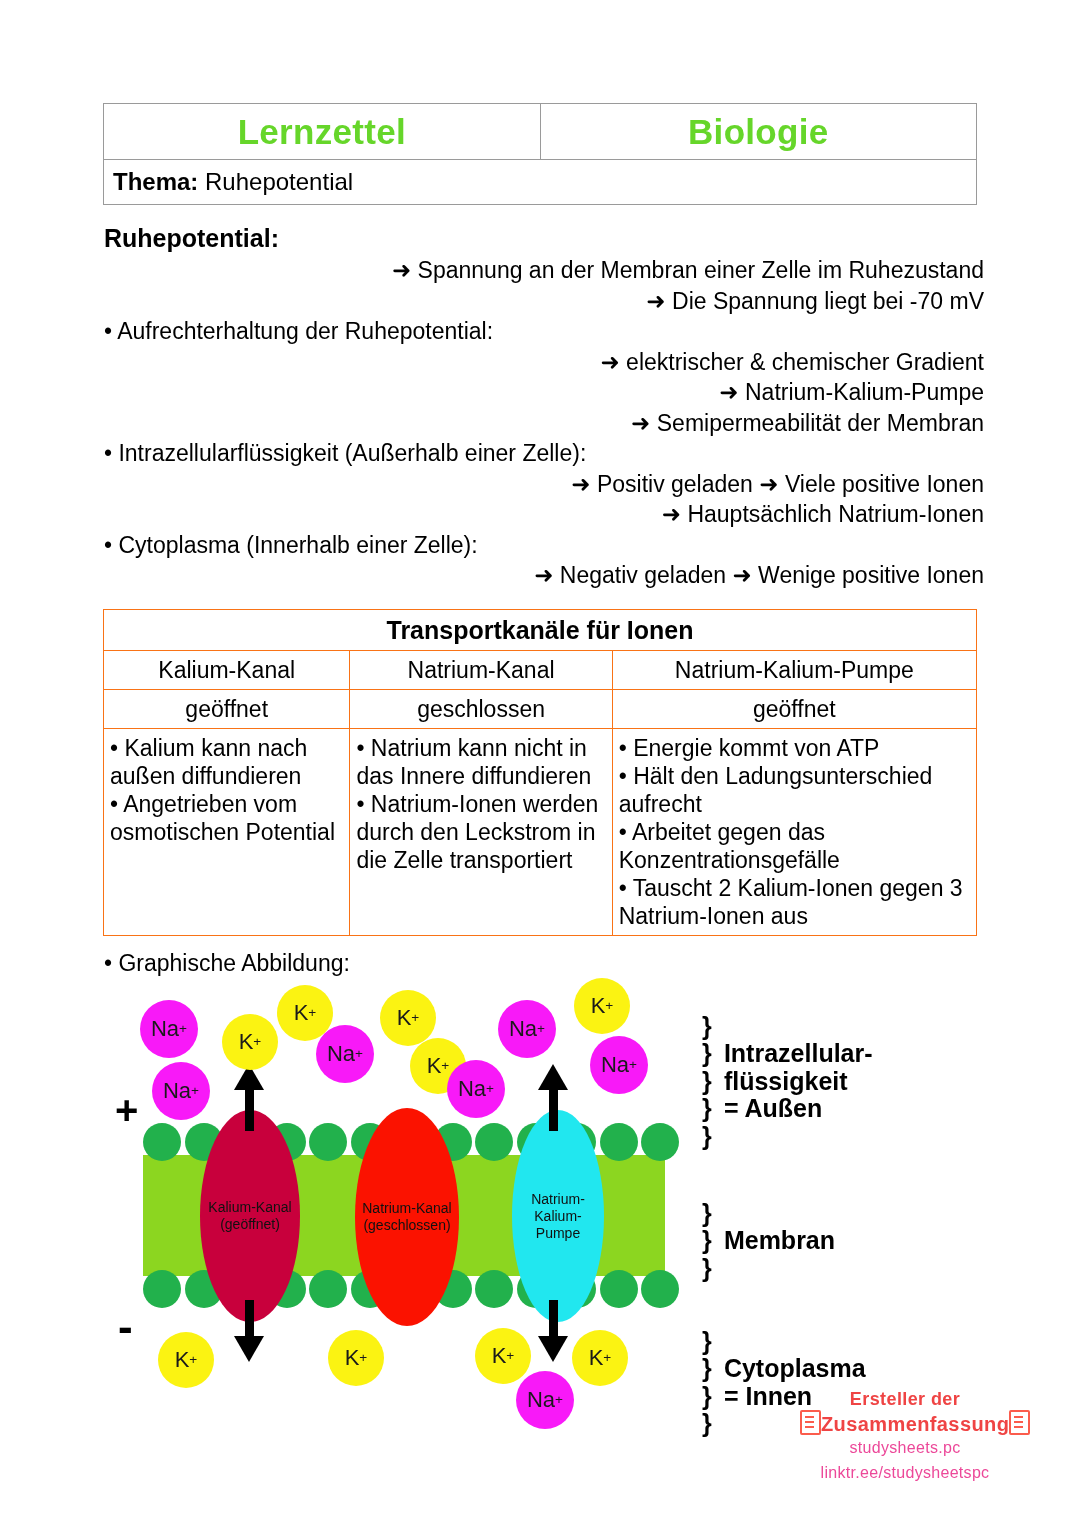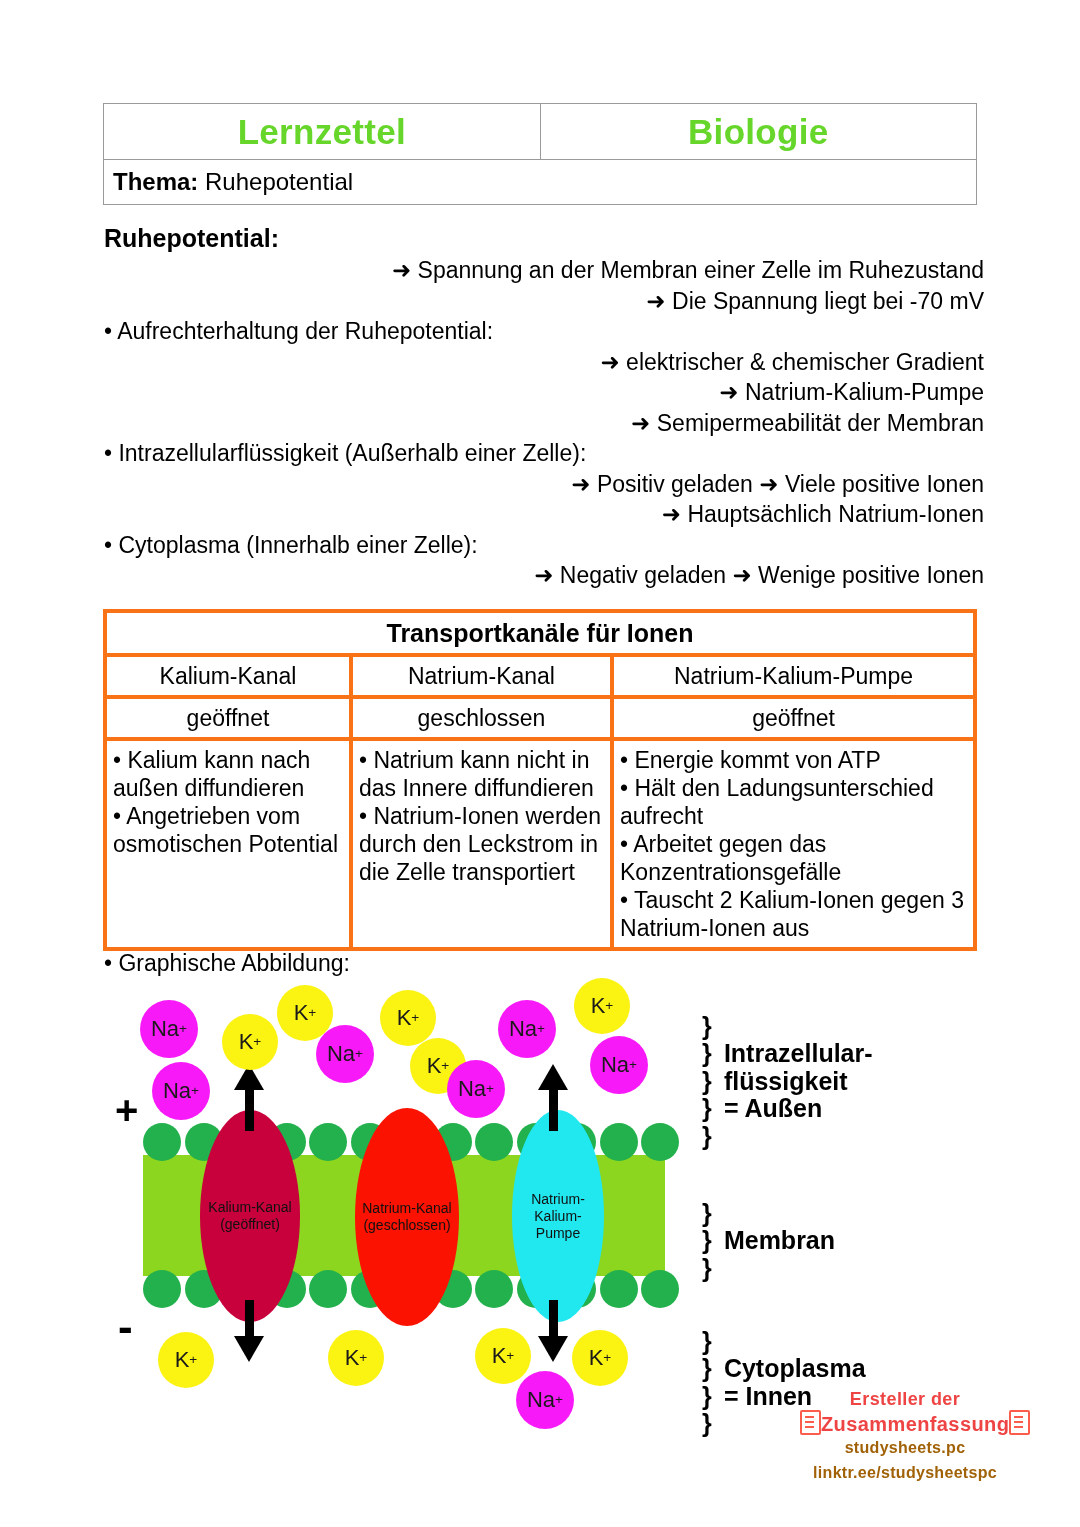--- a/index.html
+++ b/index.html
@@ -72,21 +72,21 @@
   
   .ion-table {
     position: absolute;
     left: 103px;
     top: 609px;
     width: 874px;
     border-collapse: collapse;
     font-size: 23px;
   }
   .ion-table td, .ion-table th {
-    border: 4px solid #f97316;
+    border: 1px solid #f97316;
     padding: 0;
   }
   .tbl-title {
     height: 40px;
     text-align: center;
     vertical-align: middle;
     font-size: 25px;
     font-weight: bold;
   }
   .tbl-head {
@@ -211,22 +211,22 @@
   .credits {
     position: absolute;
     text-align: center;
   }
   .credit-main {
     color: #ef4444;
     font-weight: bold;
     letter-spacing: 0.4px;
   }
   .credit-sub {
-    color: #a16207;
-    font-weight: bold;
+    color: #ec4899;
+    font-weight: normal;
     letter-spacing: 0.3px;
     text-align: center;
   }
   .doc-icon {
     display: inline-block;
     width: 17px;
     height: 21px;
     border: 2px solid #fb5c4c;
     border-radius: 2px;
     position: relative;

